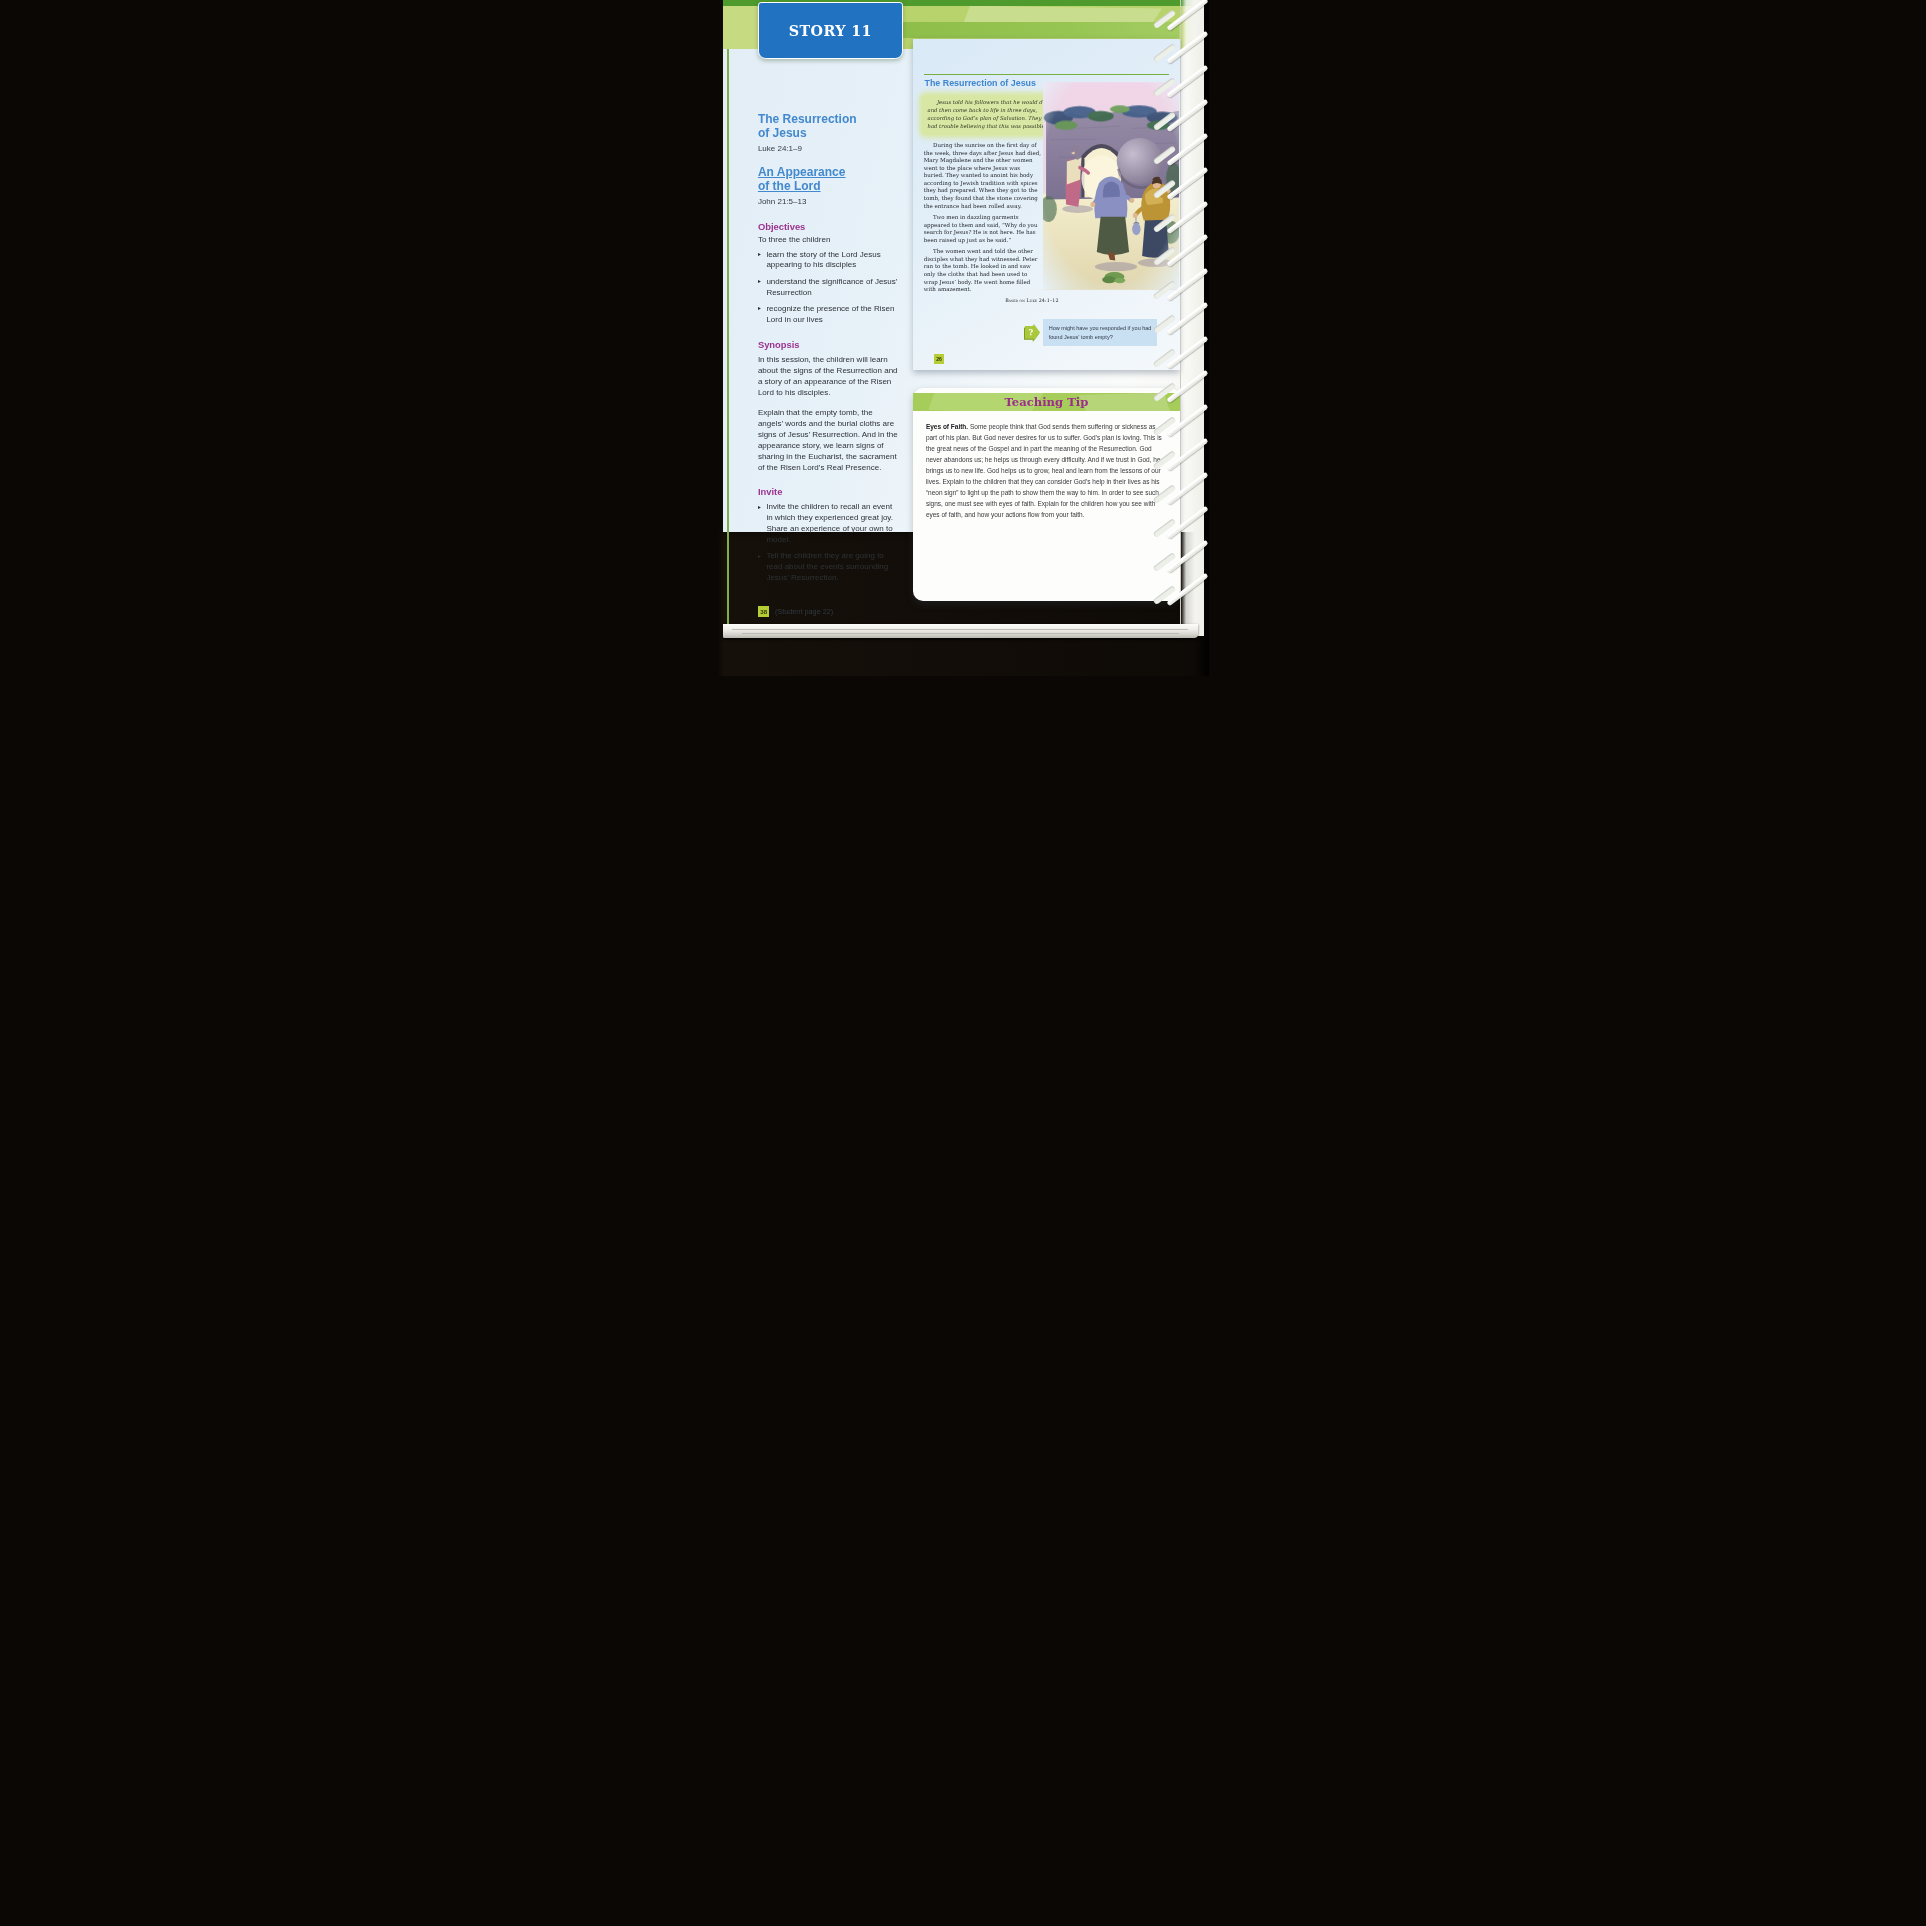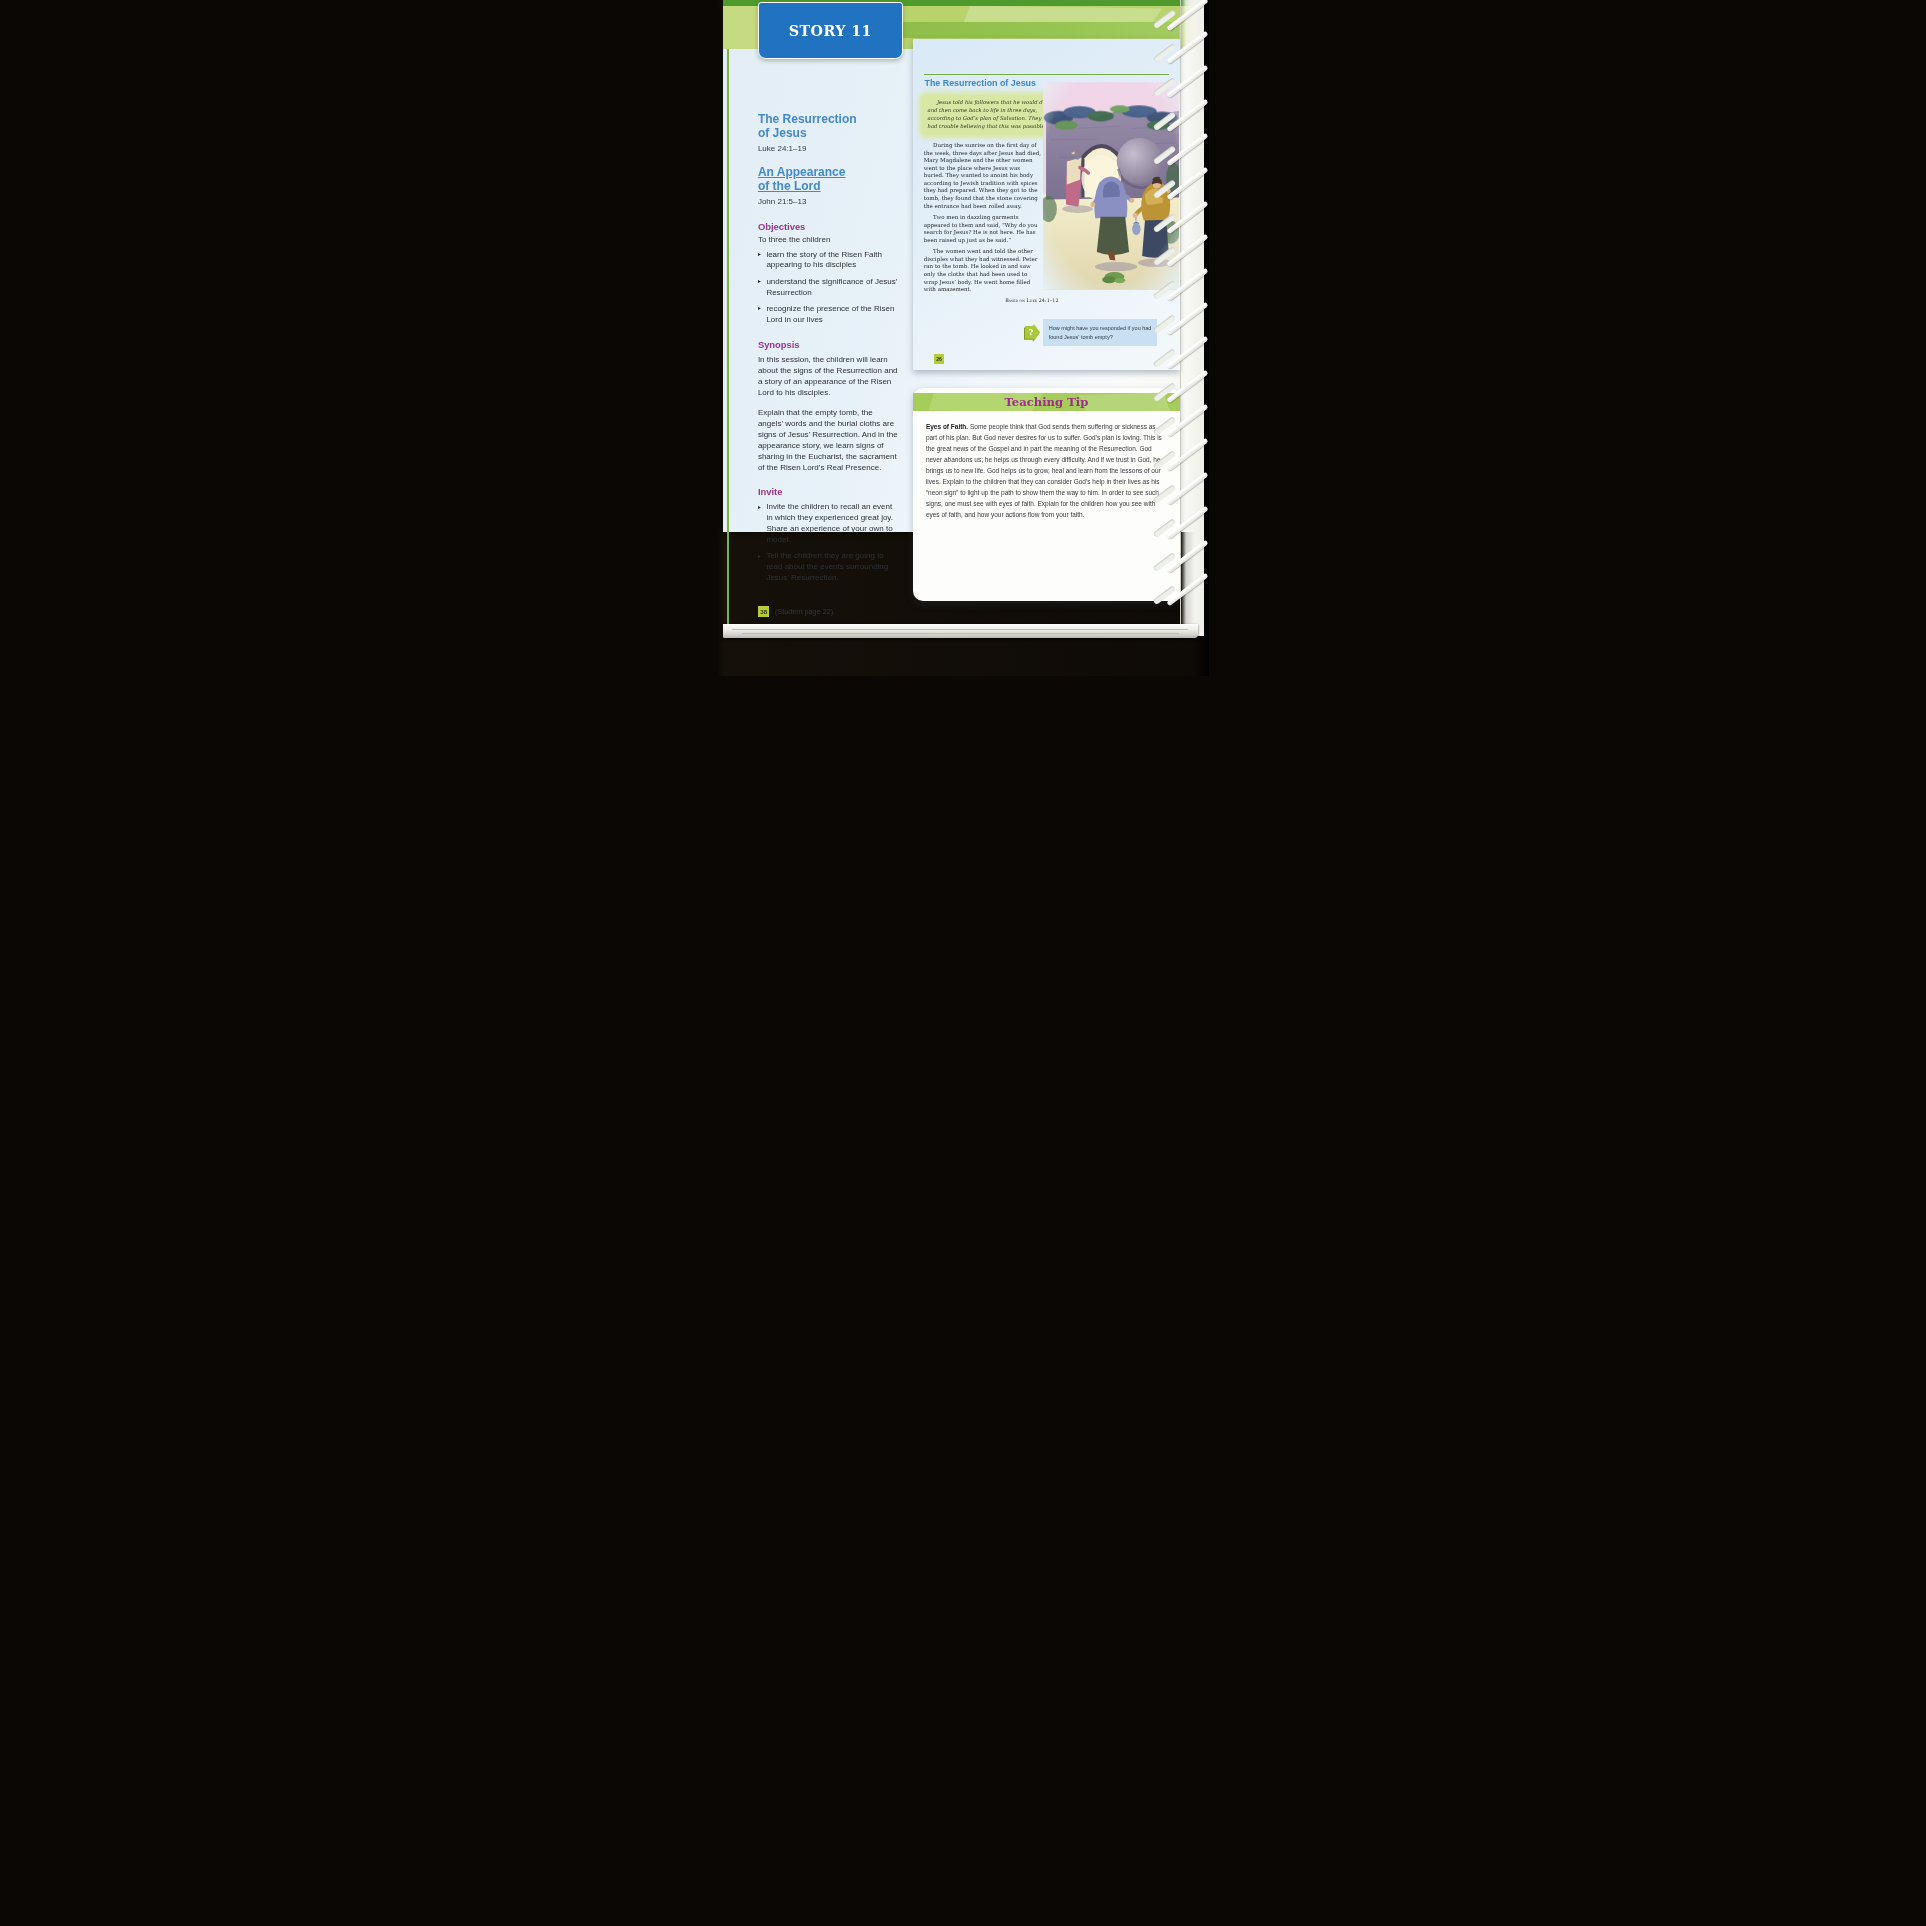--- a/index.html
+++ b/index.html
@@ -111,33 +111,33 @@
 
     <div class="story-box">
       <span>STORY 11</span>
     </div>
 
     <div class="left-col">
       <div class="big-title">
         <div>The Resurrection</div>
         <div>of Jesus</div>
       </div>
-      <div class="scripture">Luke 24:1–19</div>
+      <div class="scripture">Luke 24:1–9</div>
 
       <div class="big-title" style="margin-top:13px;text-decoration:underline;">
         <div>An Appearance</div>
         <div>of the Lord</div>
       </div>
       <div class="scripture">John 21:5–13</div>
 
       <div class="sub-head">Objectives</div>
       <div class="lead-line">To three the children</div>
       <div class="bullet">
         <span class="tri">▸</span>
-        <span>learn the story of the Risen Faith appearing to his disciples</span>
+        <span>learn the story of the Lord Jesus appearing to his disciples</span>
       </div>
       <div class="bullet">
         <span class="tri">▸</span>
         <span>understand the significance of Jesus’ Resurrection</span>
       </div>
       <div class="bullet">
         <span class="tri">▸</span>
         <span>recognize the presence of the Risen Lord in our lives</span>
       </div>
 

